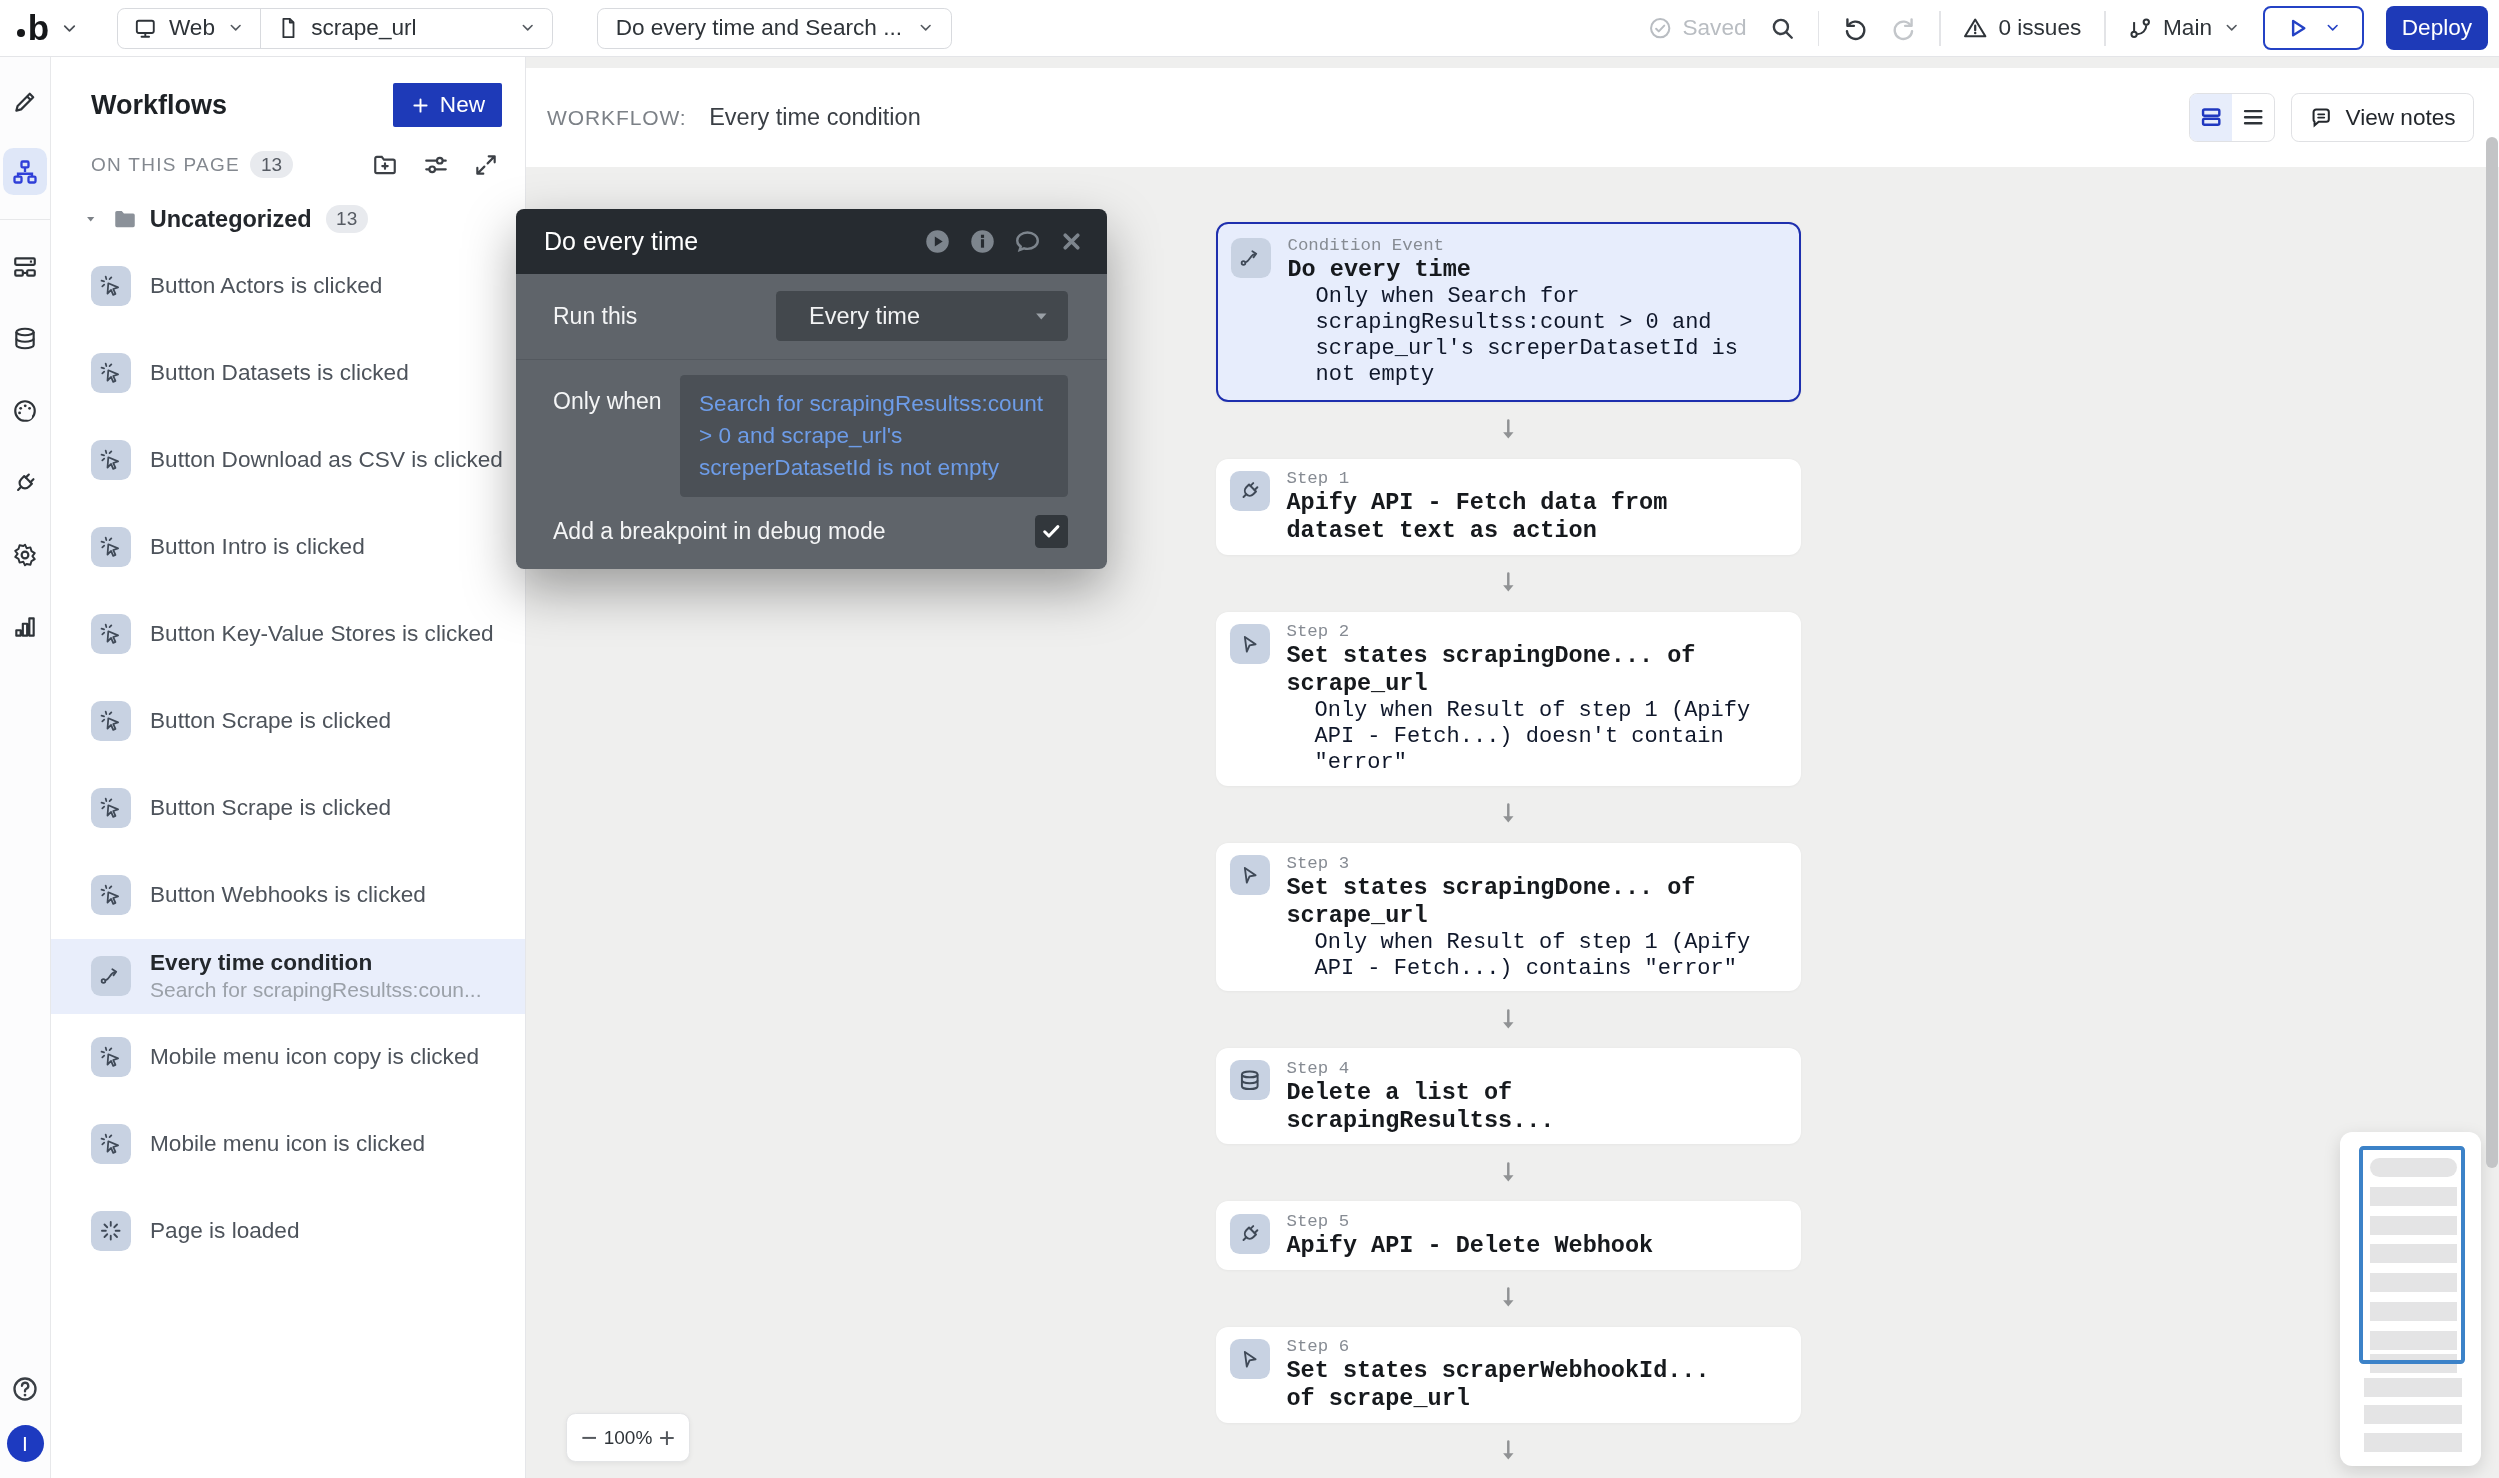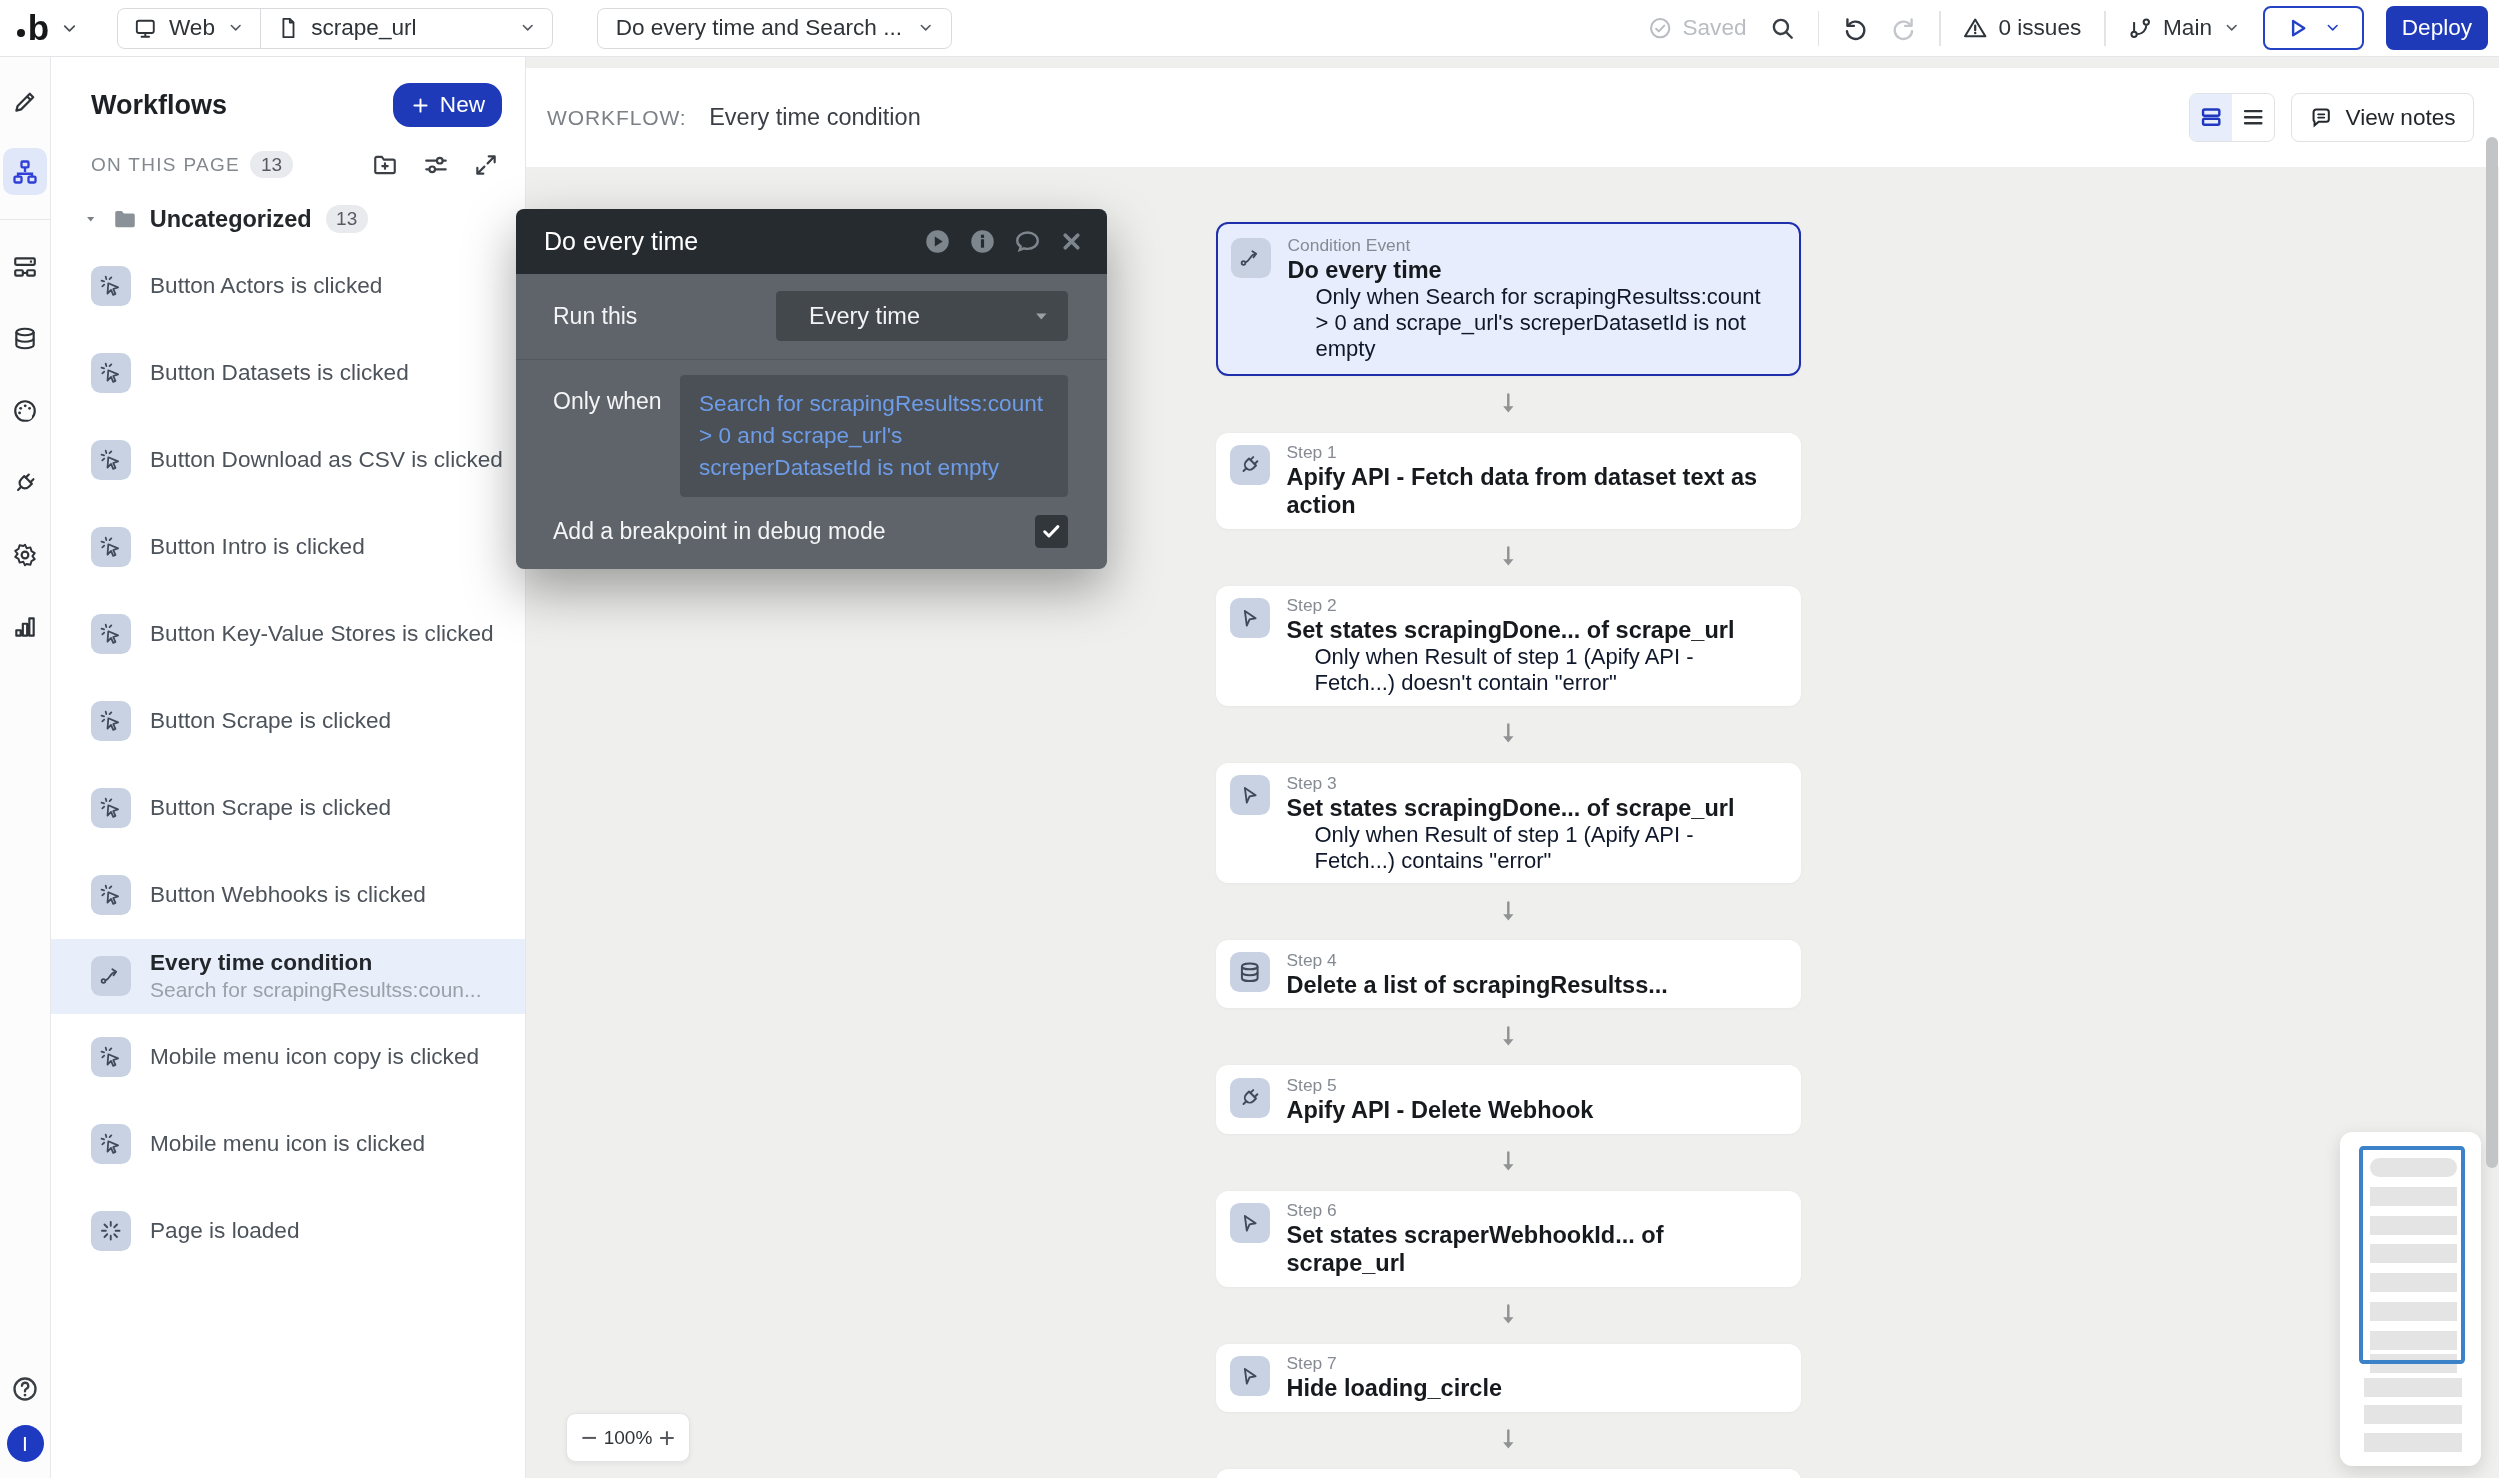--- a/index.html
+++ b/index.html
@@ -37,21 +37,21 @@
   .rail-div { width:51px; height:0; border-top:1.7px solid #e7e8ea; margin:1.7px 0 21px 0; }
   .rail-bottom { margin-top:auto; display:flex; flex-direction:column; align-items:center; gap:22.6px; padding-bottom:15.7px; }
   .avatar { width:37px; height:37px; border-radius:50%; background:#1d3ac0; color:#fff; font-size:21px;
             display:flex; align-items:center; justify-content:center; }
 
   
   .panel { position:absolute; left:51px; top:57px; width:475px; height:1421px; background:#fff;
            border-right:1.7px solid #e5e6e9; z-index:10; overflow:hidden; }
   .p-head { display:flex; align-items:center; justify-content:space-between; margin:26px 22.6px 0 40px; height:44px; }
   .p-title { font-size:27px; font-weight:bold; color:#1d2125; }
-  .btn-new { height:44px; padding:0 17.4px; background:#1e3ab8; border-radius:17px; color:#fff; font-size:22.6px;
+  .btn-new { height:44px; padding:0 17.4px; background:#1e3ab8; border-radius:2px; color:#fff; font-size:22.6px;
              display:flex; align-items:center; gap:8.7px; cursor:pointer; }
   .p-section { display:flex; align-items:center; margin:22px 26px 0 40px; height:31px; }
   .sec-label { font-size:19px; color:#83888f; letter-spacing:1.3px; }
   .badge { background:#e8eaee; color:#565b63; font-size:19px; border-radius:870px; padding:2.6px 10.5px; margin-left:10.5px; }
   .sec-icons { margin-left:auto; display:flex; align-items:center; gap:24.4px; }
   .p-folder { display:flex; align-items:center; gap:12.2px; margin:19px 0 0 31px; height:40px; }
   .folder-name { font-size:23.5px; font-weight:bold; color:#23272c; }
   .wf-list { margin-top:3.5px; }
   .wf-item { height:87px; display:flex; align-items:center; gap:19px; padding-left:40px; cursor:pointer; }
   .wf-item.selected { height:75px; background:#e9eefb; }
@@ -70,21 +70,21 @@
   .wfh-name { font-size:23.5px; color:#3a3f45; margin-left:22.6px; }
   .head-right { margin-left:auto; display:flex; align-items:center; gap:15.7px; }
   .view-seg { display:flex; border:1.7px solid #e0e1e4; border-radius:7.8px; overflow:hidden; height:49px; background:#fff; }
   .view-seg .vs { width:42px; display:flex; align-items:center; justify-content:center; cursor:pointer; }
   .view-seg .vs.active { background:#e7edfb; }
   .btn-notes { height:49px; border:1.7px solid #e0e1e4; border-radius:7.8px; background:#fff; padding:0 17.4px;
                display:flex; align-items:center; gap:12.2px; font-size:22.6px; color:#23272c; cursor:pointer; }
 
   .flow-col { position:absolute; left:690px; top:165px; width:585px; display:flex; flex-direction:column; }
   .card { background:#fff; border-radius:12.2px; padding:9.6px 21px 9.6px 14px; display:flex; gap:16.5px;
-          box-shadow:0 0.9px 2.6px rgba(0,0,0,0.04); cursor:pointer; }
+          box-shadow:0 0.9px 2.6px rgba(0,0,0,0.04); cursor:pointer;font-family:Liberation Mono, monospace; }
   .card.event { background:#e7edfc; border:2.6px solid #1e2fae; padding:11.3px 21px 11.3px 13px; }
   .card .tile { margin-top:2.6px; }
   .c-label { font-size:17.4px; color:#868b93; line-height:21px; }
   .c-title { font-size:23.5px; font-weight:bold; color:#16191d; line-height:28px; }
   .c-desc { font-size:22px; color:#0f172a; line-height:26px;margin-left:28px; }
   .arrow { height:57px; display:flex; align-items:center; justify-content:center; }
 
   .zoom-pill { position:absolute; left:40px; bottom:15.7px; width:124px; height:49px; background:#fff;
                border:1.7px solid #e3e4e6; border-radius:9.6px; box-shadow:0 1.7px 5.2px rgba(0,0,0,0.06);
                display:flex; align-items:center; justify-content:space-between; padding:0 14px; }

